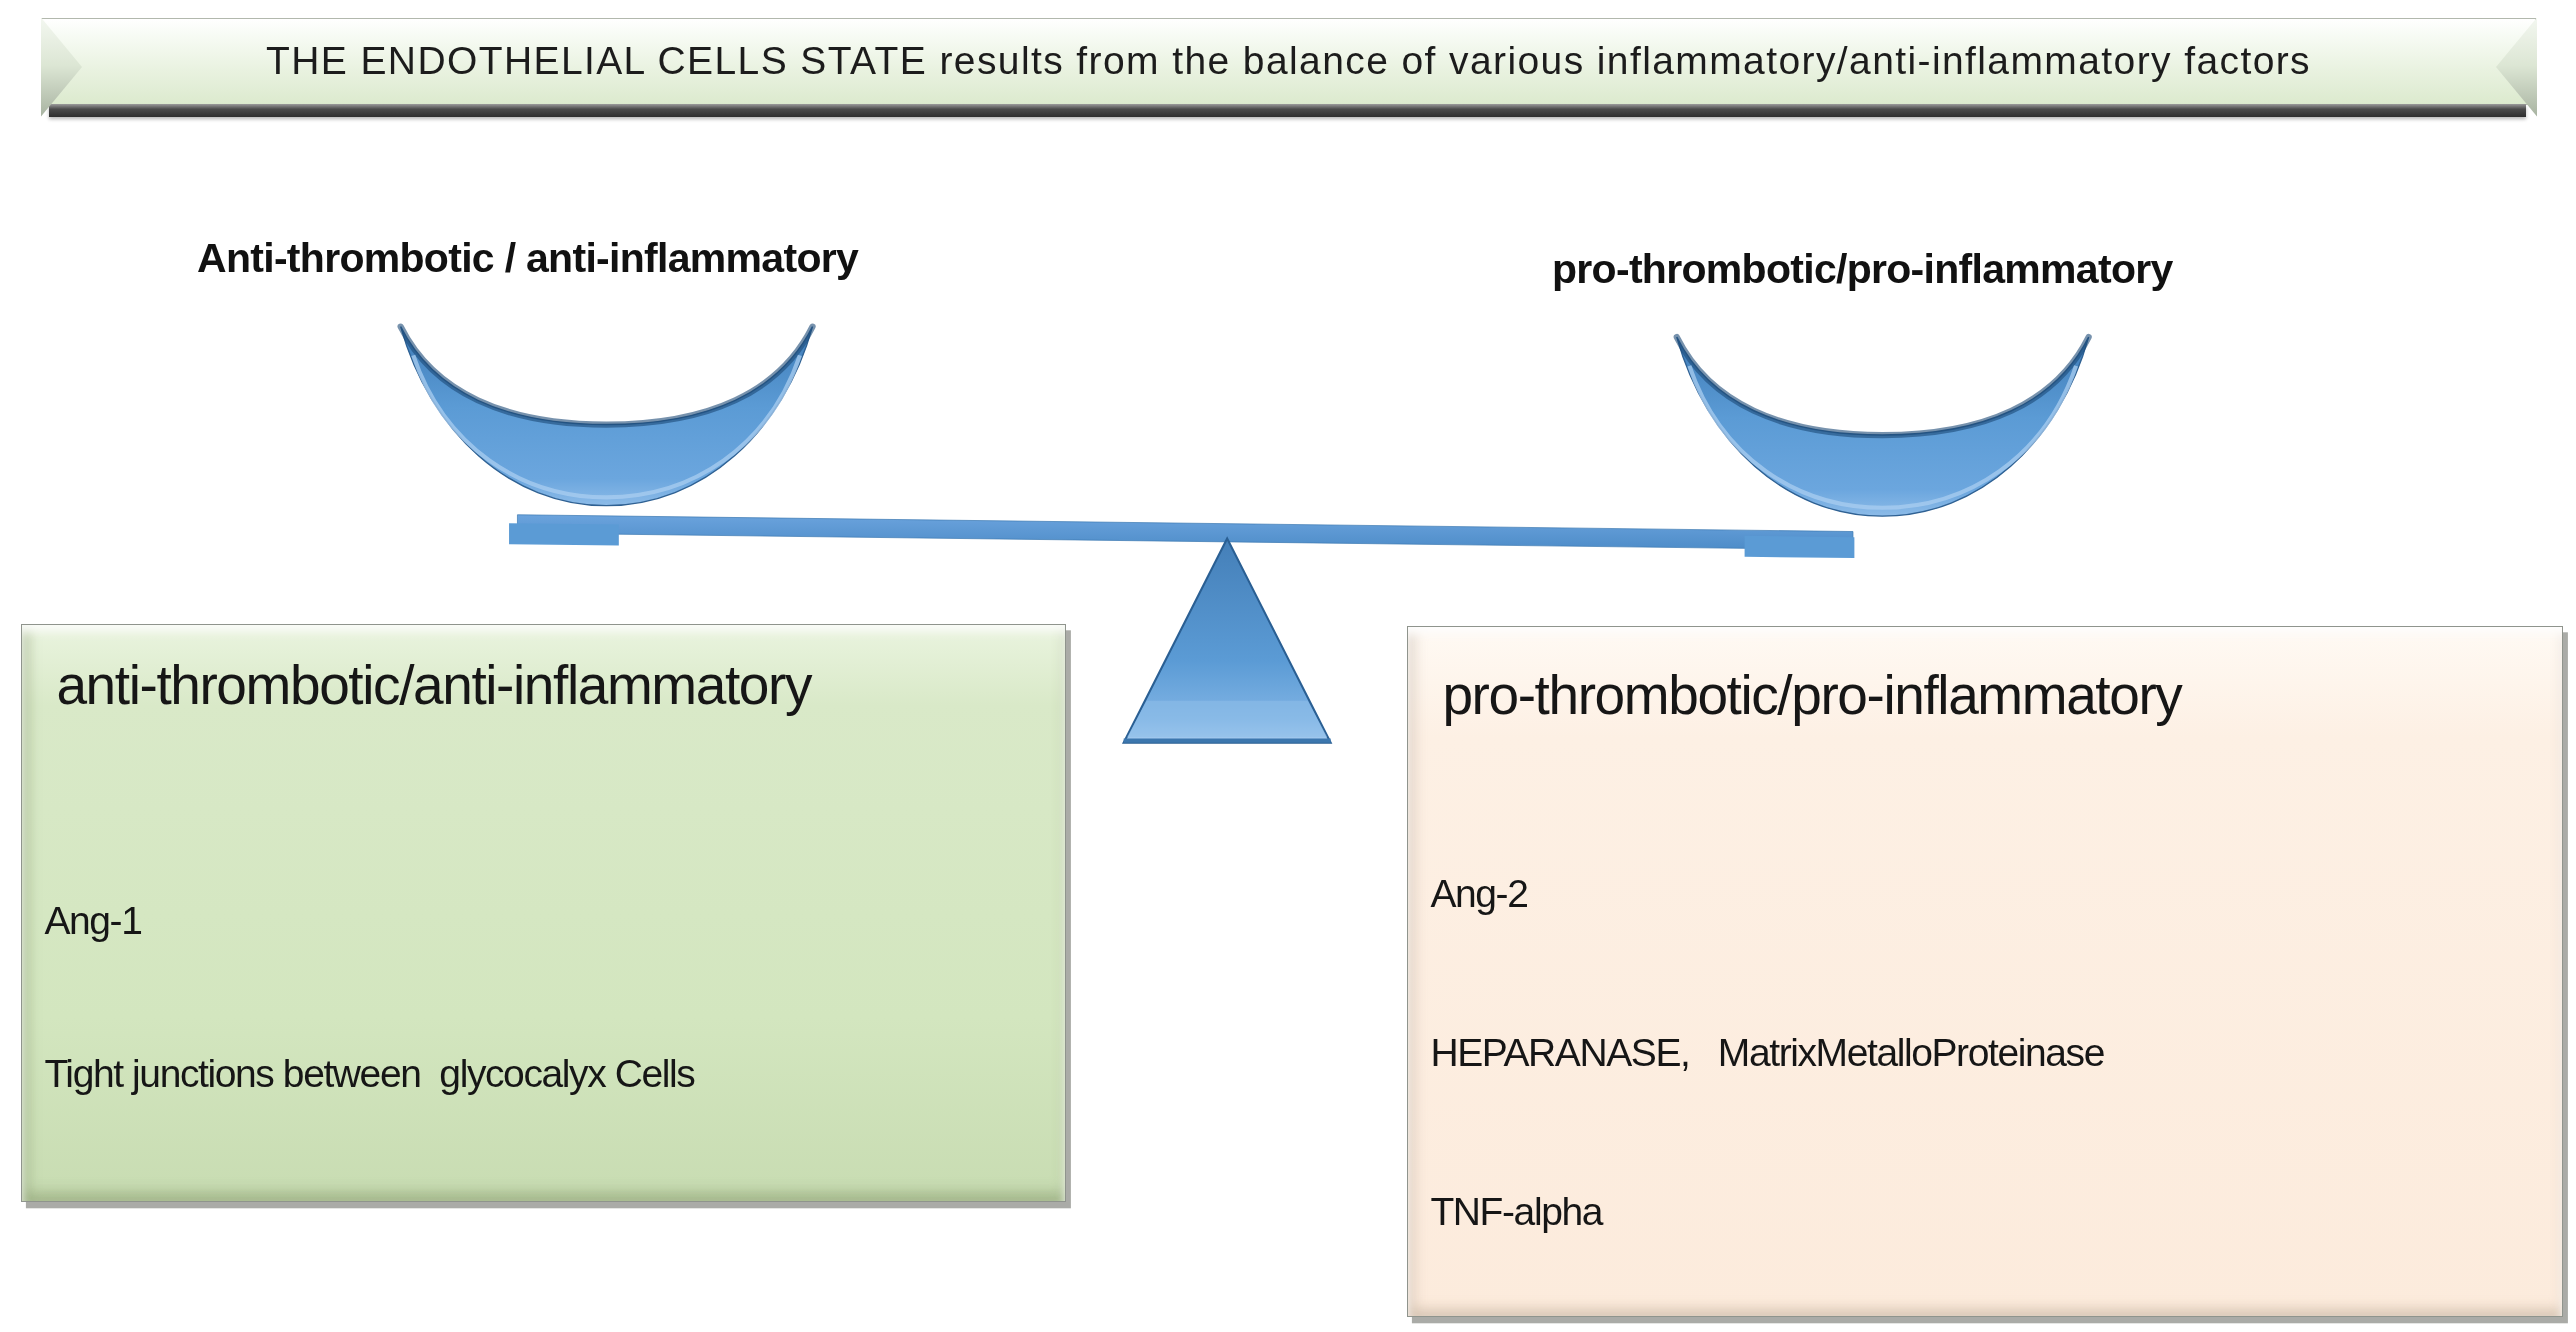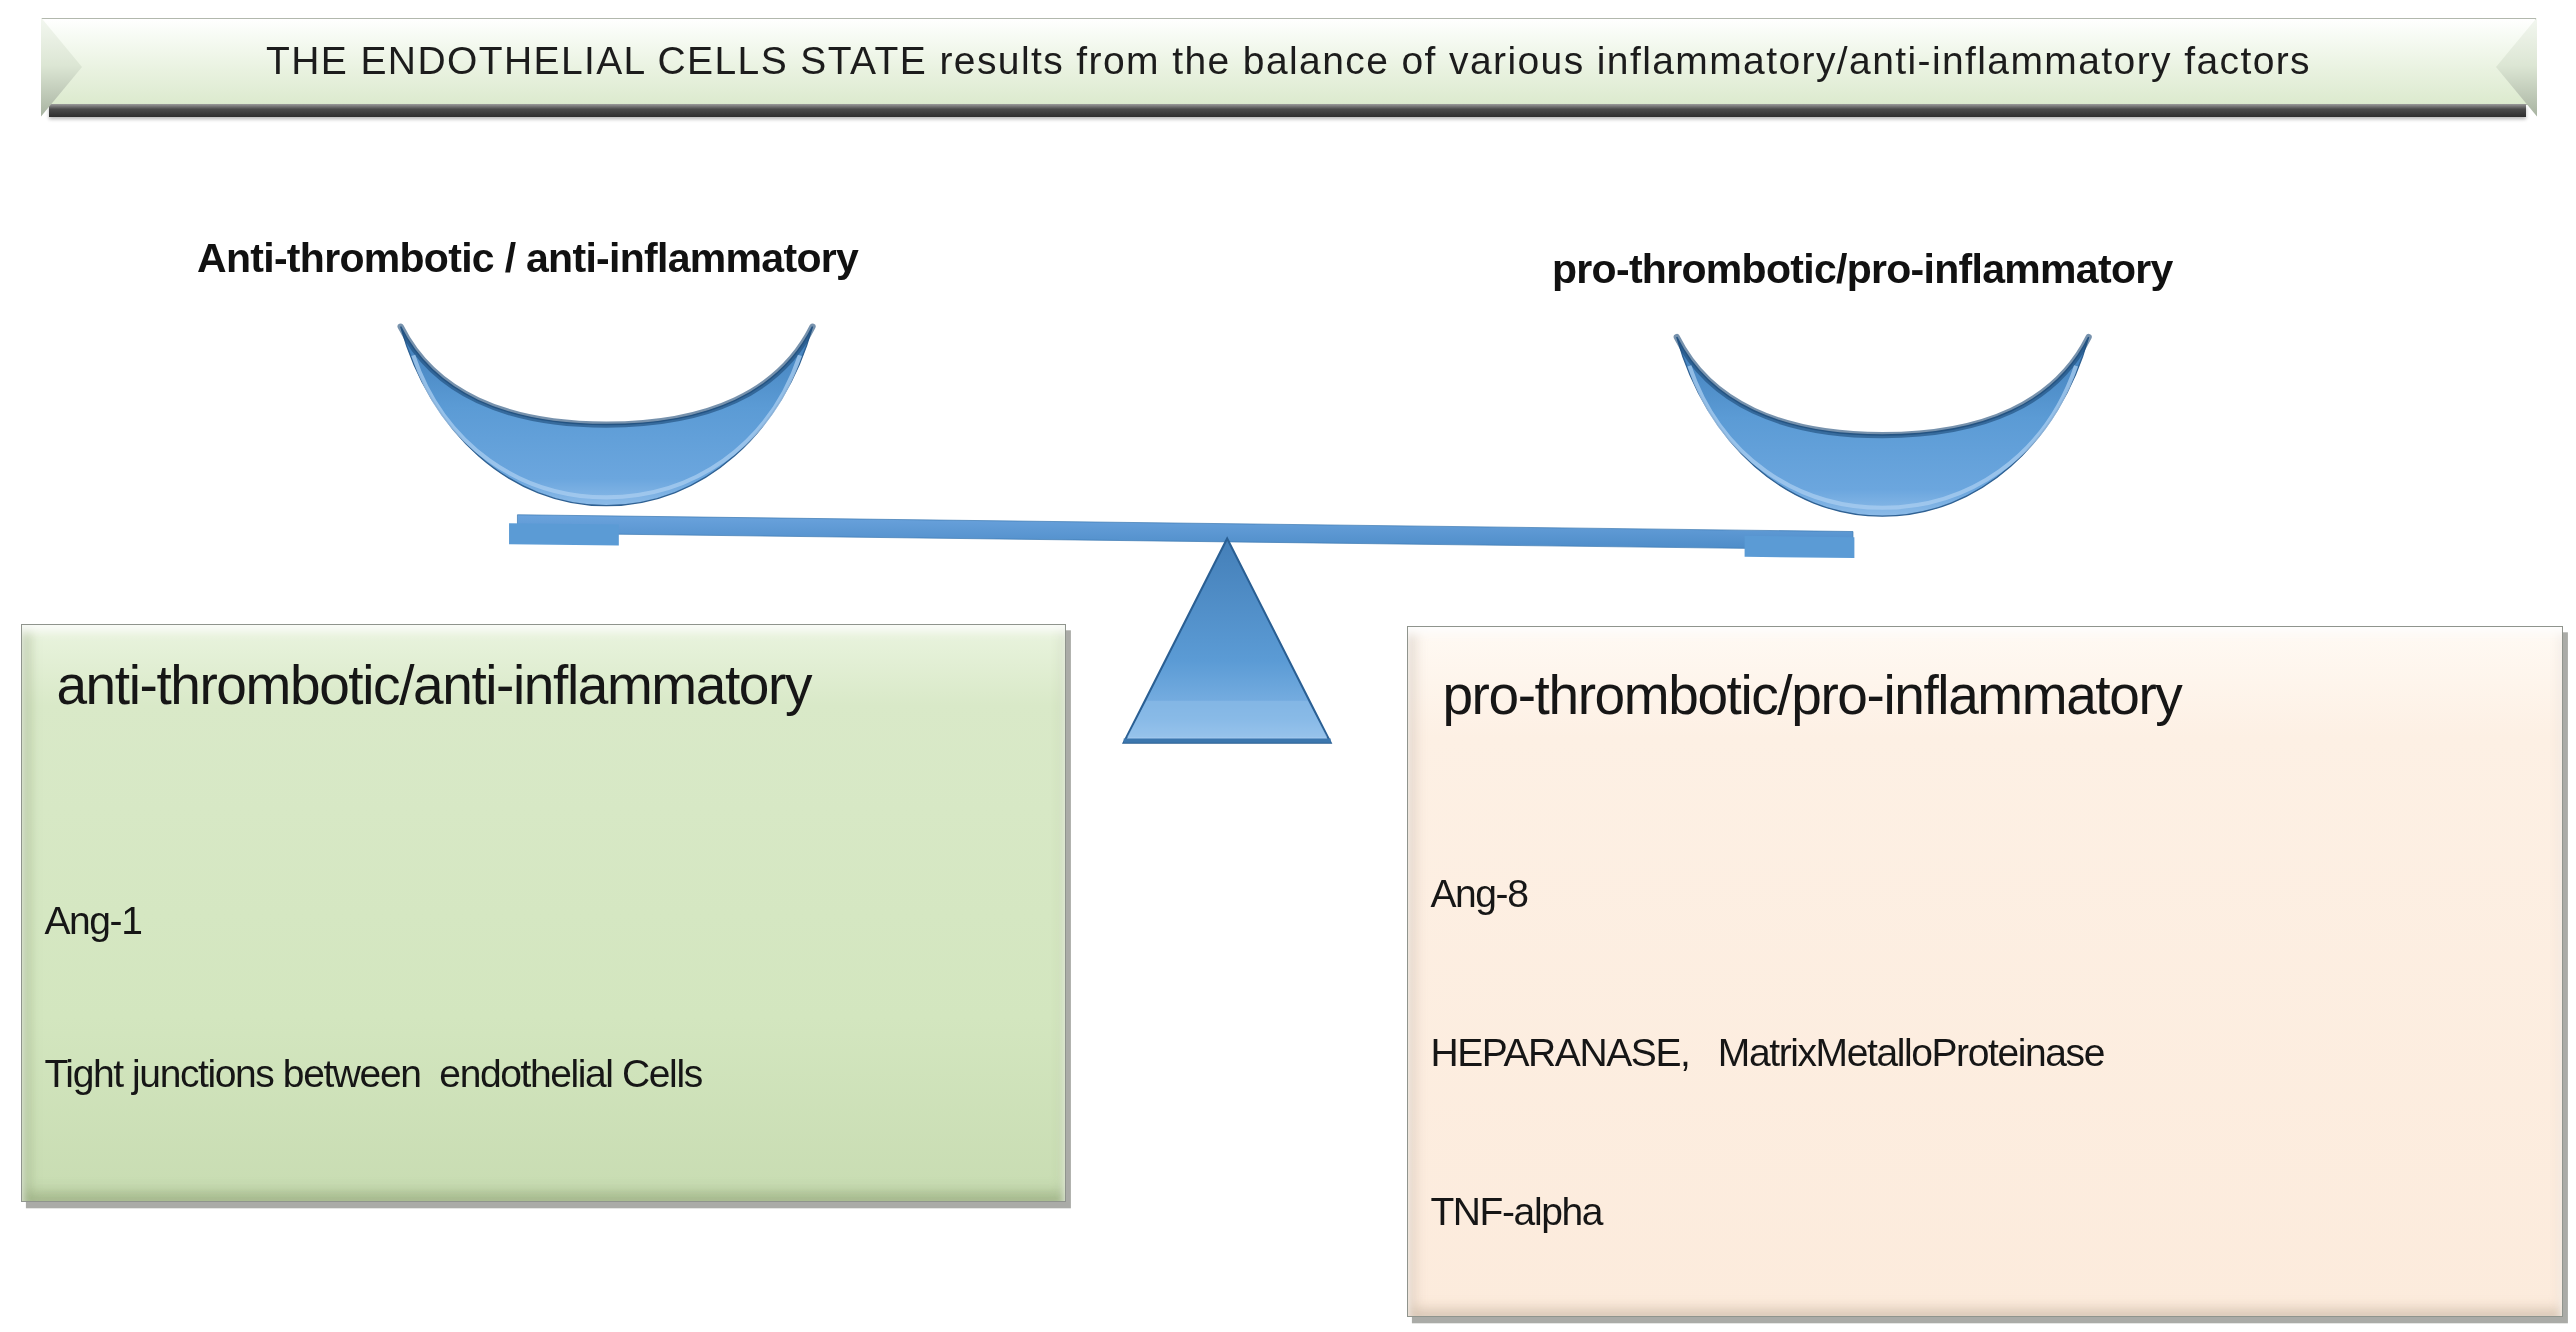--- a/index.html
+++ b/index.html
@@ -129,32 +129,32 @@
       <polygon points="1755,770 1607,1062 1903,1062" fill="url(#gTri)" stroke="#2a5f93" stroke-width="3"></polygon>
       <polygon points="1640,1002 1870,1002 1898,1054 1612,1054" fill="#8fc0ea" opacity="0.55"></polygon>
       <polygon points="1607,1056 1903,1056 1903,1062 1607,1062" fill="#3c77ae"></polygon>
     </g>
   </svg>
 
   <section class="panel panel-green">
     <h2>anti-thrombotic/anti-inflammatory</h2>
     <ul>
       <li>Ang-1</li>
-      <li>Tight junctions between  endothelial Cells</li>
+      <li>Tight junctions between  glycocalyx Cells</li>
       
       
       
       
     </ul>
   </section>
 
   <section class="panel panel-peach">
     <h2>pro-thrombotic/pro-inflammatory</h2>
     <ul>
-      <li>Ang-8</li>
+      <li>Ang-2</li>
       <li>HEPARANASE,   MatrixMetalloProteinase</li>
       <li>TNF-alpha</li>
       
       
       
       
       
       
       
     </ul>

